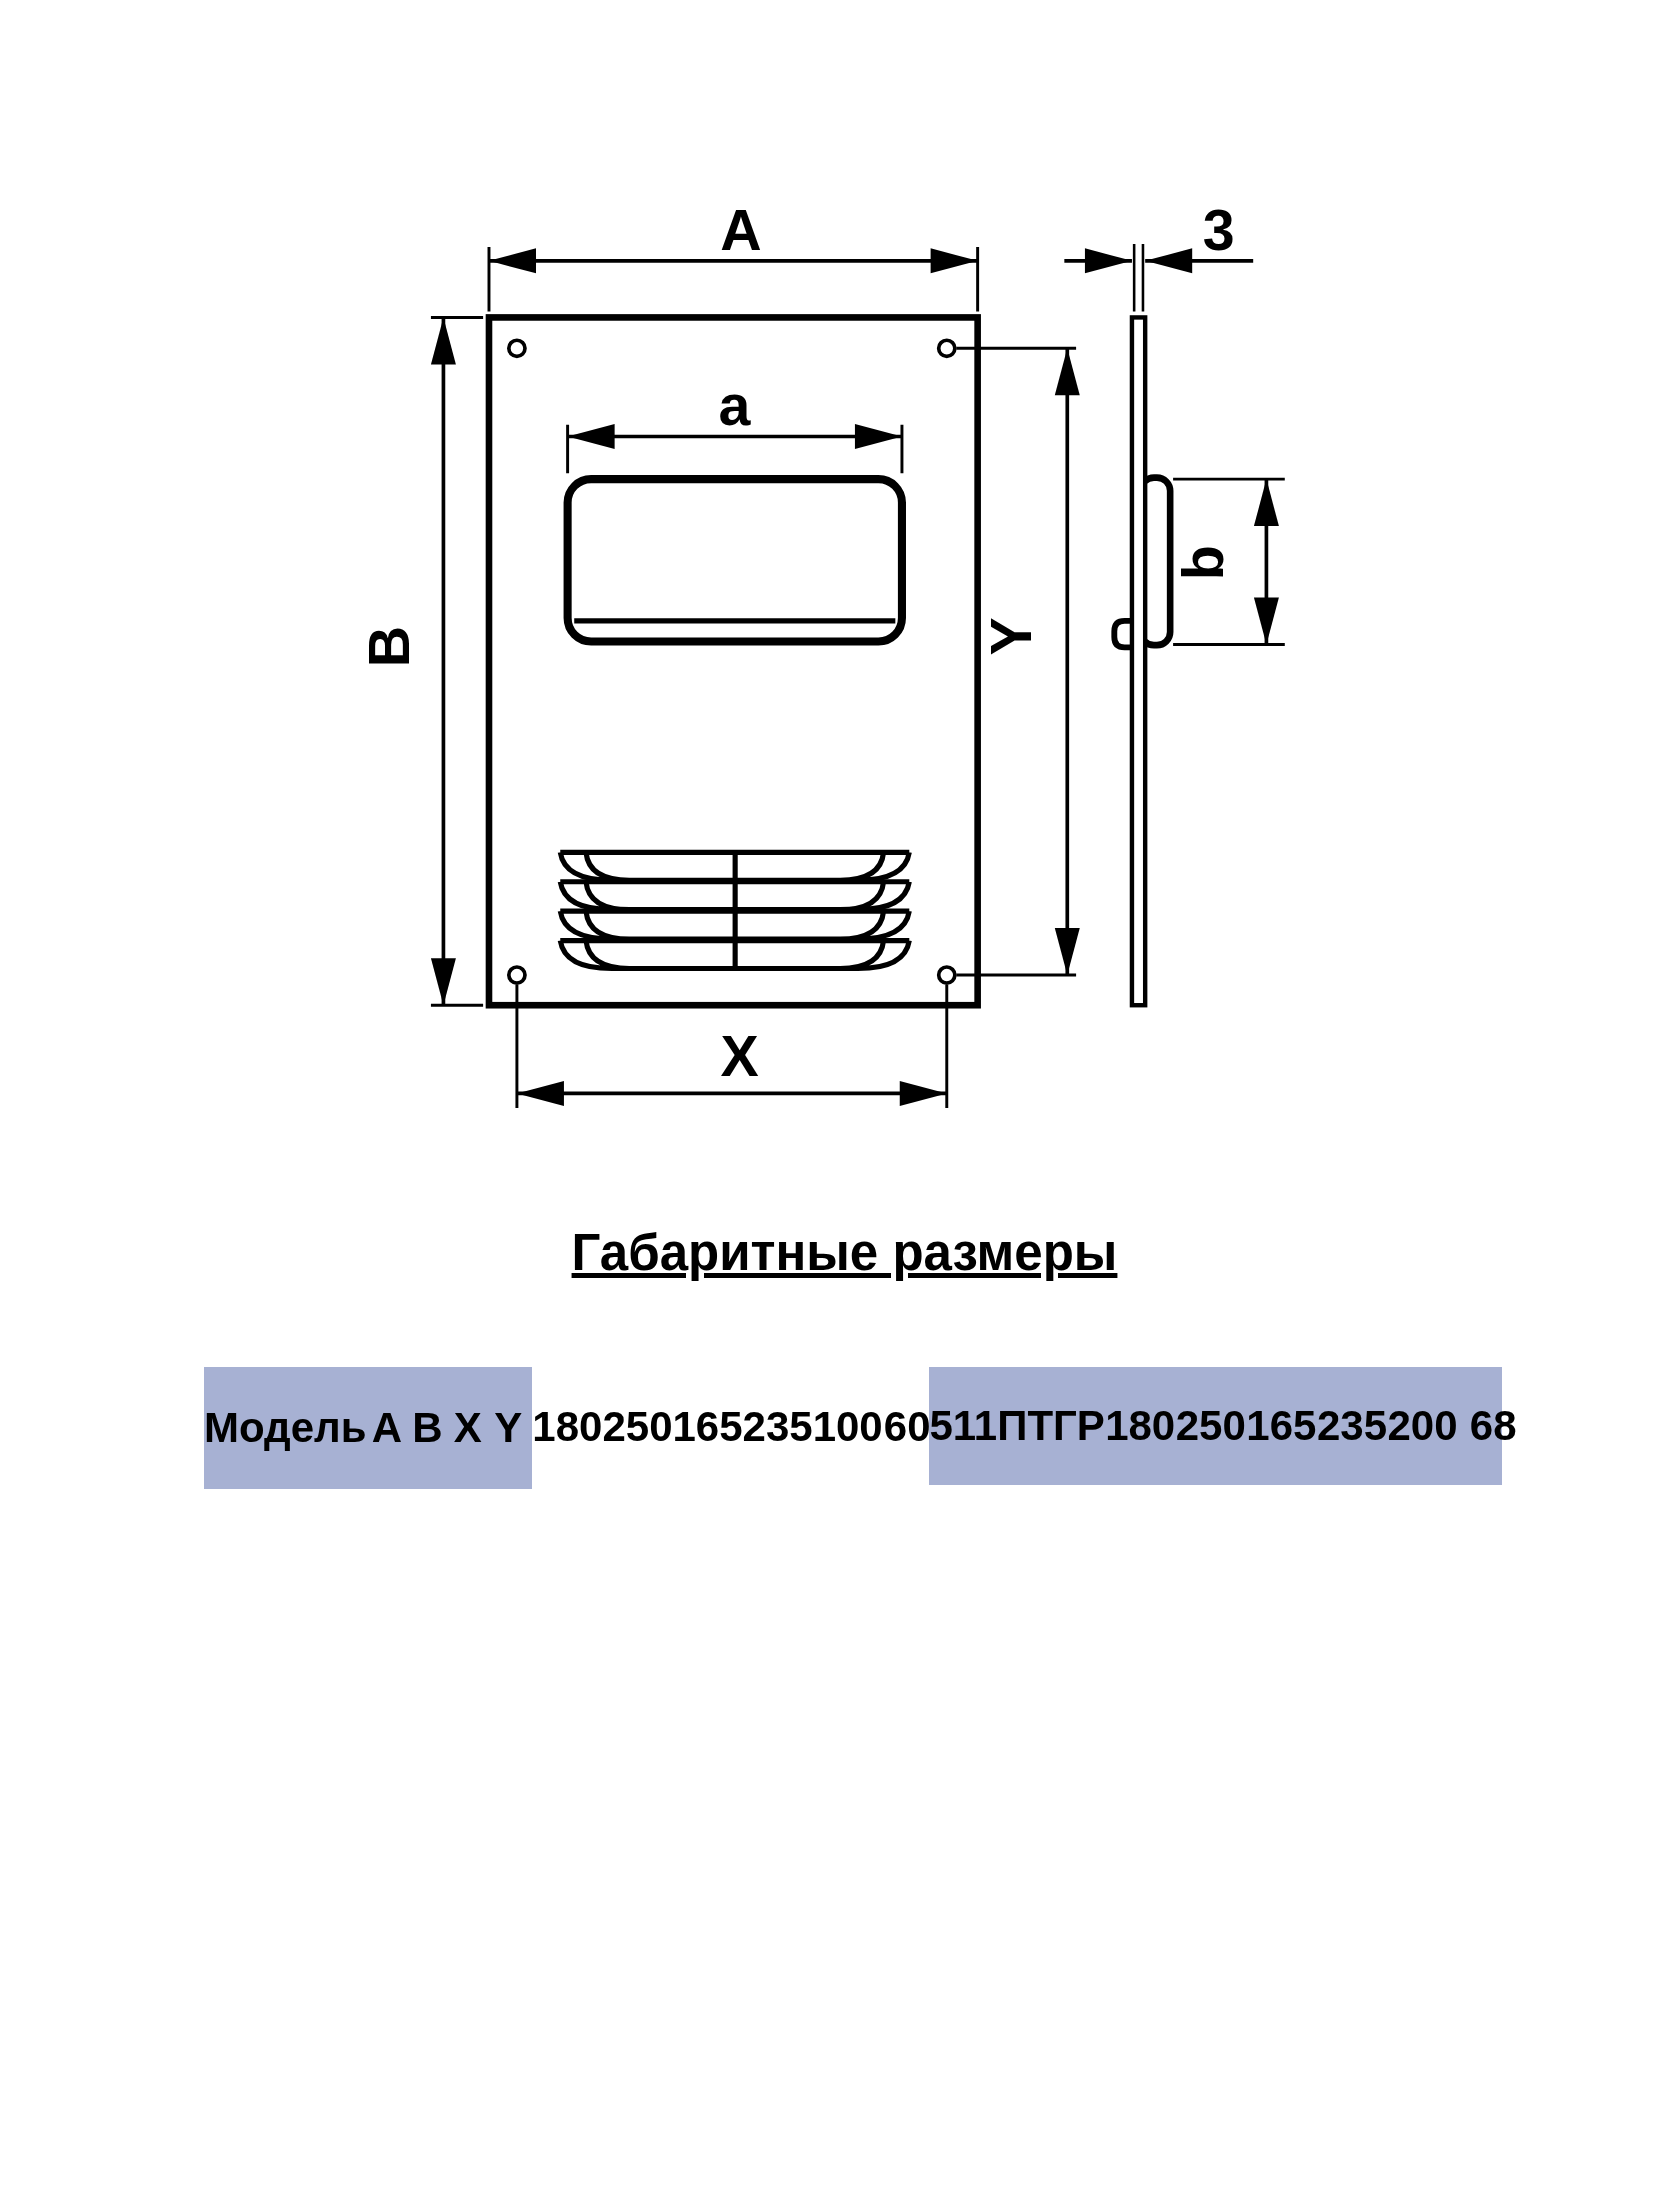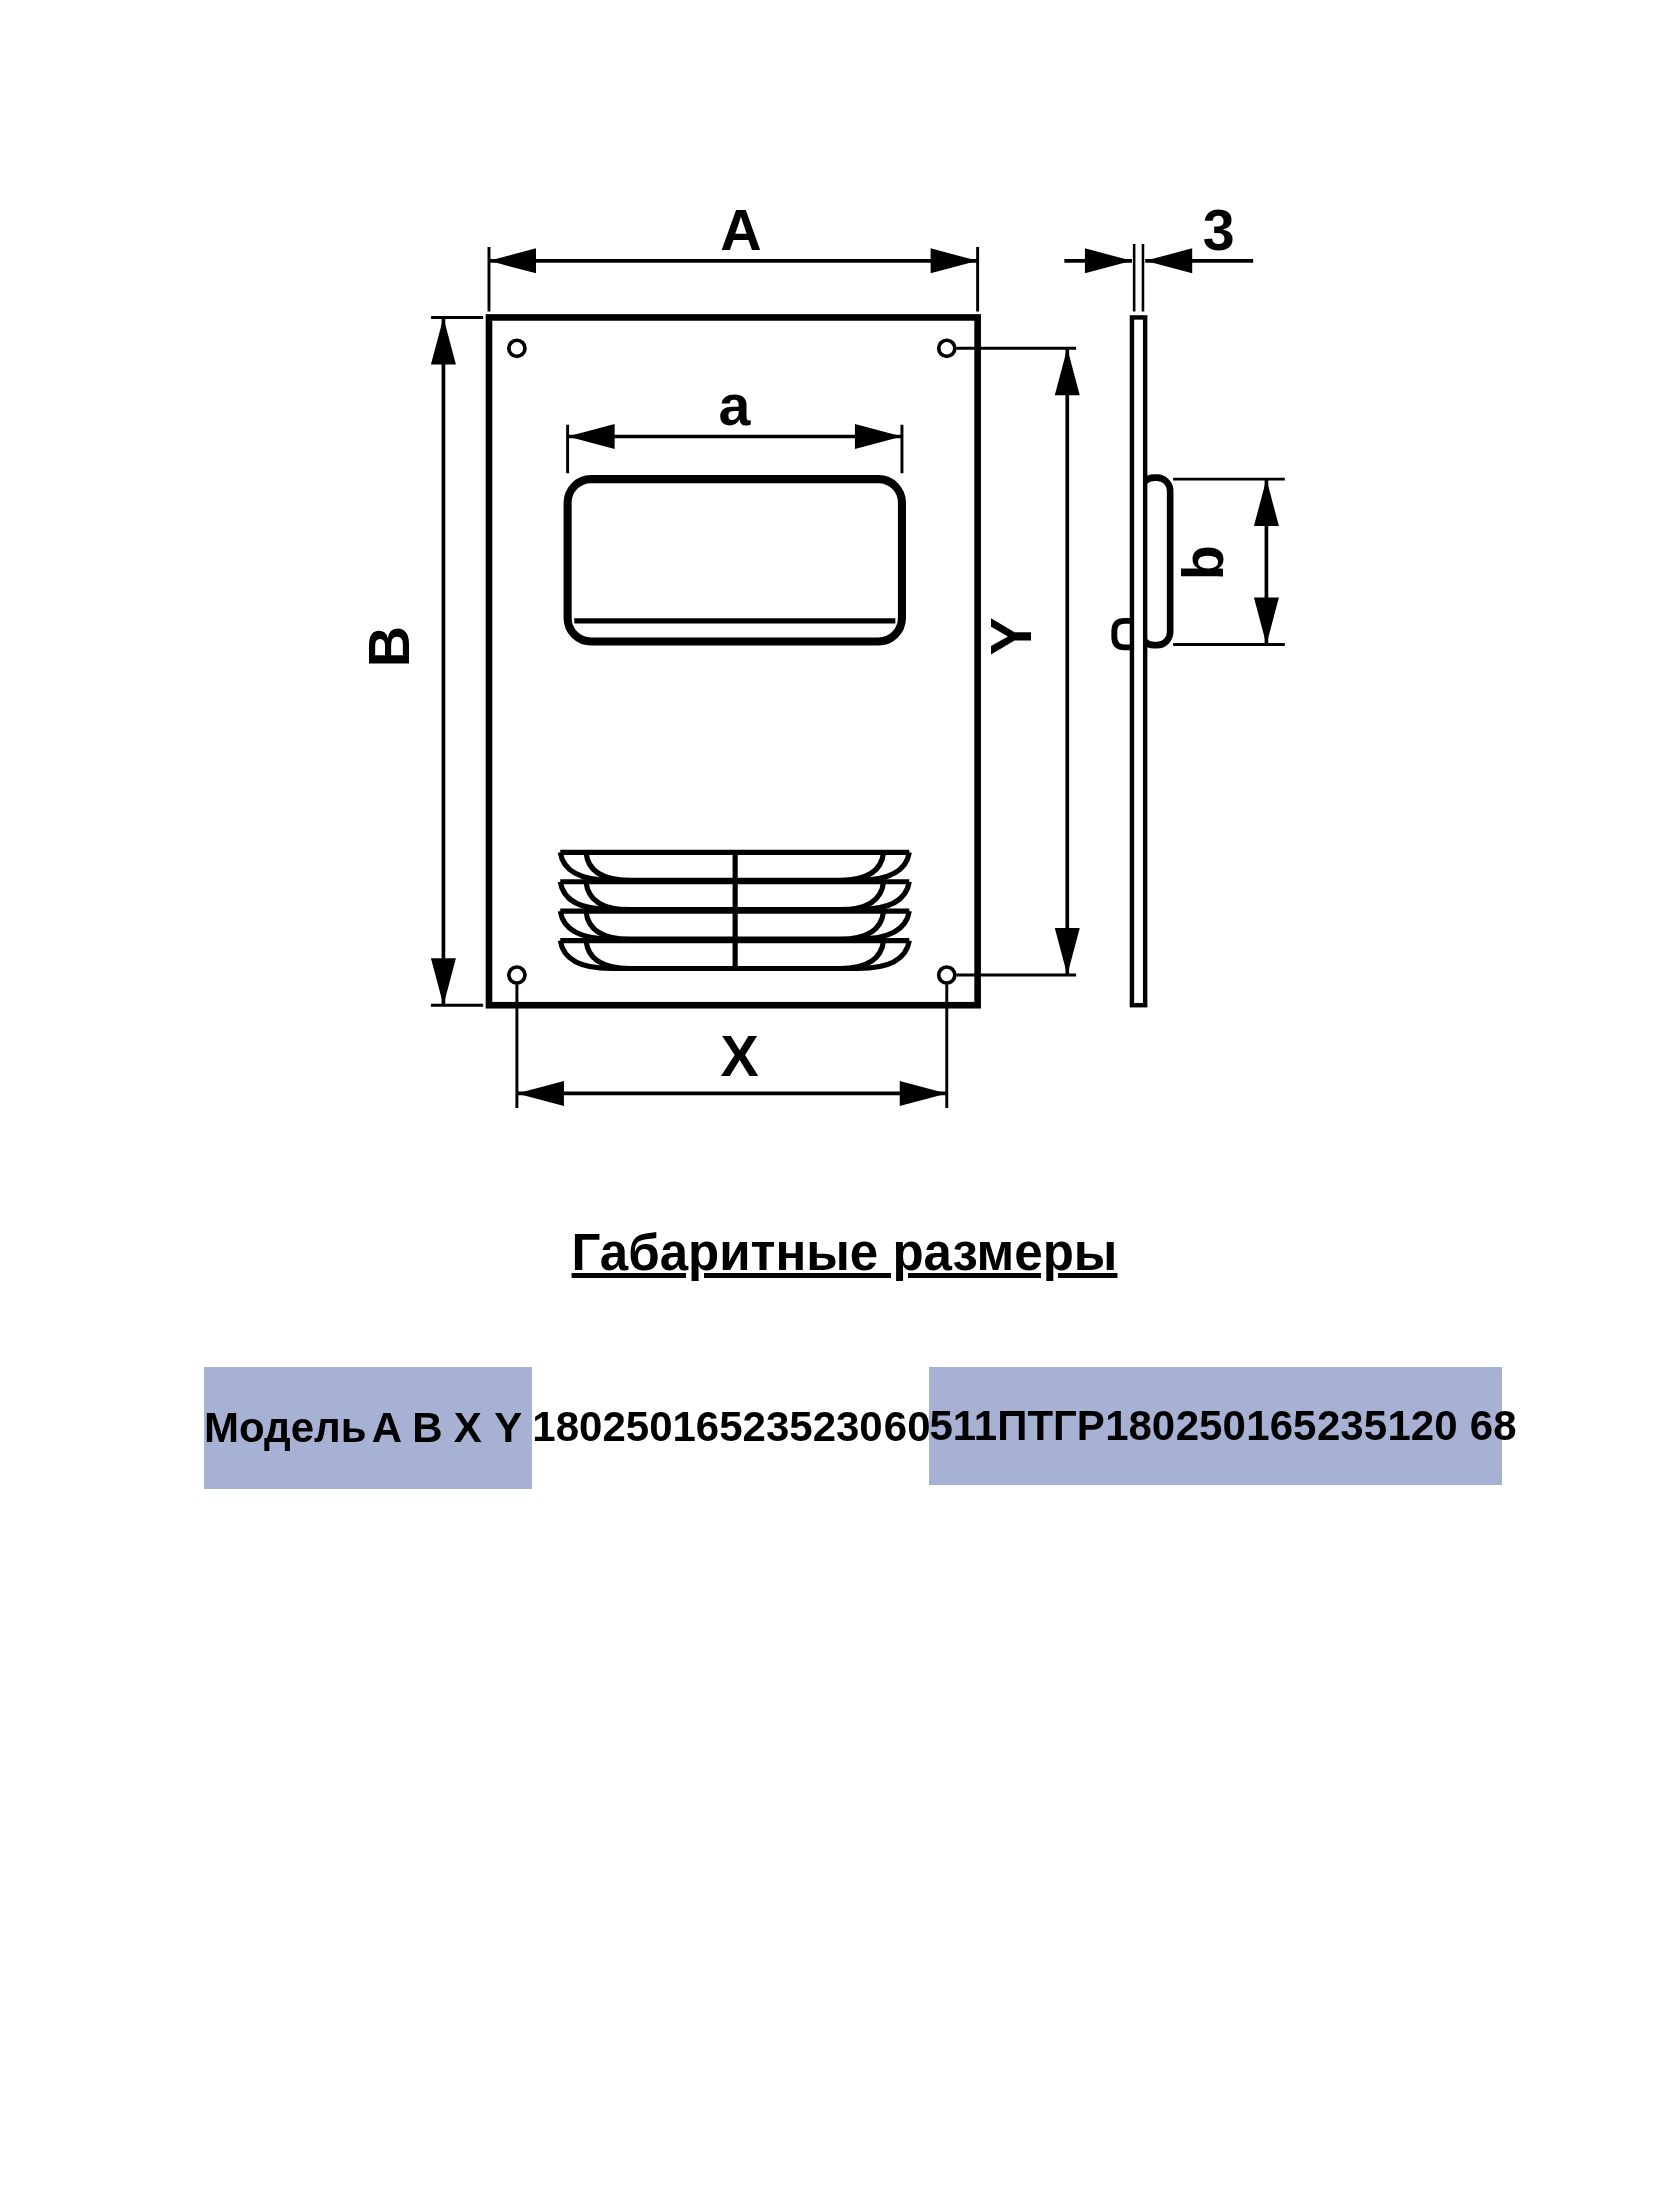--- a/index.html
+++ b/index.html
@@ -154,27 +154,27 @@
     <div class="tcell">Y</div>
     <div class="tcell">a</div>
     <div class="tcell">b</div>
   </div>
 
   <div class="trow r-one">
     <div class="tcell">180</div>
     <div class="tcell">250</div>
     <div class="tcell">165</div>
     <div class="tcell">235</div>
-    <div class="tcell">230</div>
+    <div class="tcell">100</div>
     <div class="tcell">60</div>
   </div>
 
   <div class="trow r-two banded">
     <div class="tcell c-model">511ПТГР</div>
     <div class="tcell">180</div>
     <div class="tcell">250</div>
     <div class="tcell">165</div>
     <div class="tcell">235</div>
-    <div class="tcell">120</div>
+    <div class="tcell">200</div>
     <div class="tcell">68</div>
   </div>
 </div>
 
 
 </body></html>

